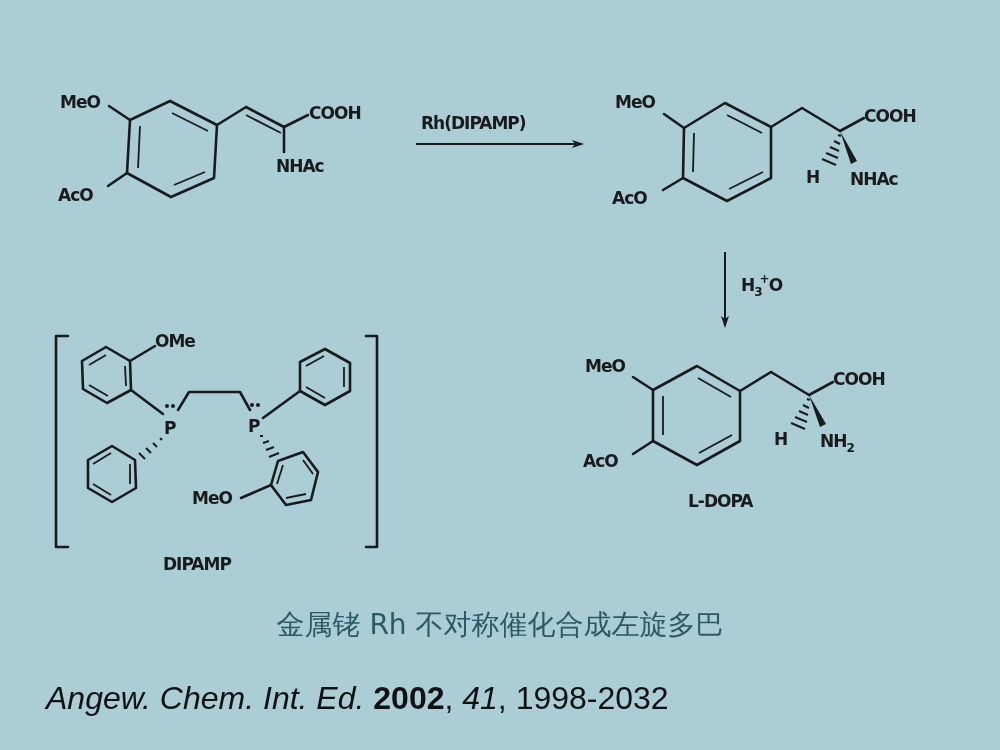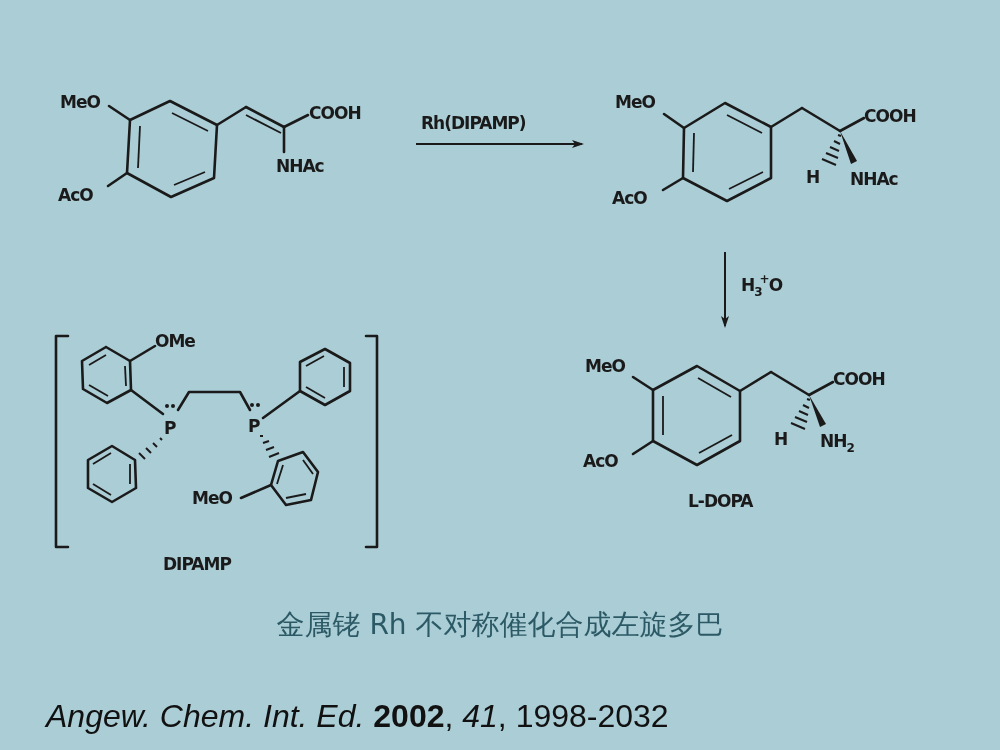--- a/index.html
+++ b/index.html
@@ -12,21 +12,21 @@
   #scheme { position:absolute; left:0; top:0; width:1000px; height:750px; }
   .lbl { font-family:"DejaVu Sans", sans-serif; font-weight:bold; font-size:17px; fill:#1a1a1a; letter-spacing:-1px; }
   .sub { font-size:12px; }
   .bond { stroke:#1a1a1a; stroke-width:2.6; fill:none; stroke-linecap:round; stroke-linejoin:round; }
   .thin { stroke:#1a1a1a; stroke-width:1.8; fill:none; }
   .caption {
     position:absolute; left:0; width:1000px; top:606px; text-align:center;
     font-family:"DejaVu Sans", sans-serif; font-size:28px; color:#2b5a66;
   }
   .ref {
-    position:absolute; left:46px; top:698px;
+    position:absolute; left:46px; top:680px;
     font-family:"Liberation Sans", sans-serif; font-size:32px; color:#111;
   }
   .ref .it { font-style:italic; }
   .ref .bd { font-weight:bold; }
 </style>
 </head>
 <body>
 
 <svg id="scheme" viewBox="0 0 1000 750" xmlns="http://www.w3.org/2000/svg">
   <defs>

